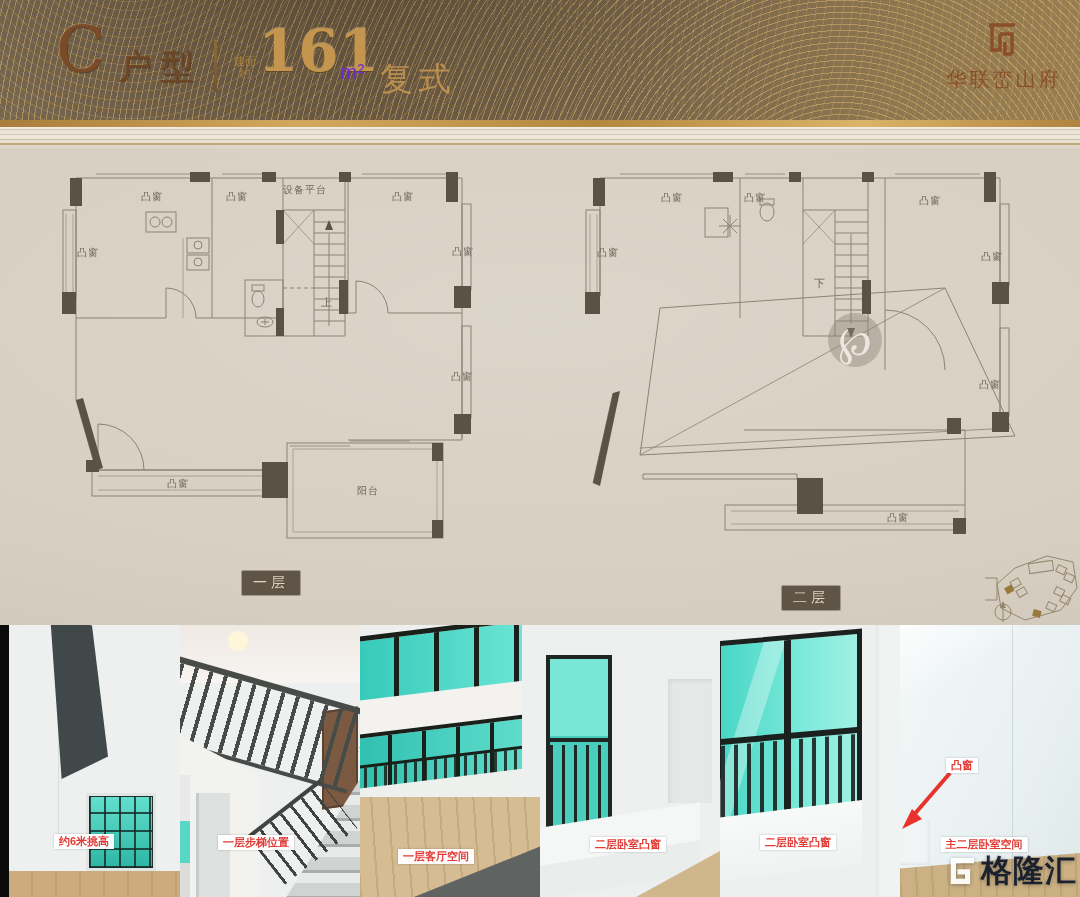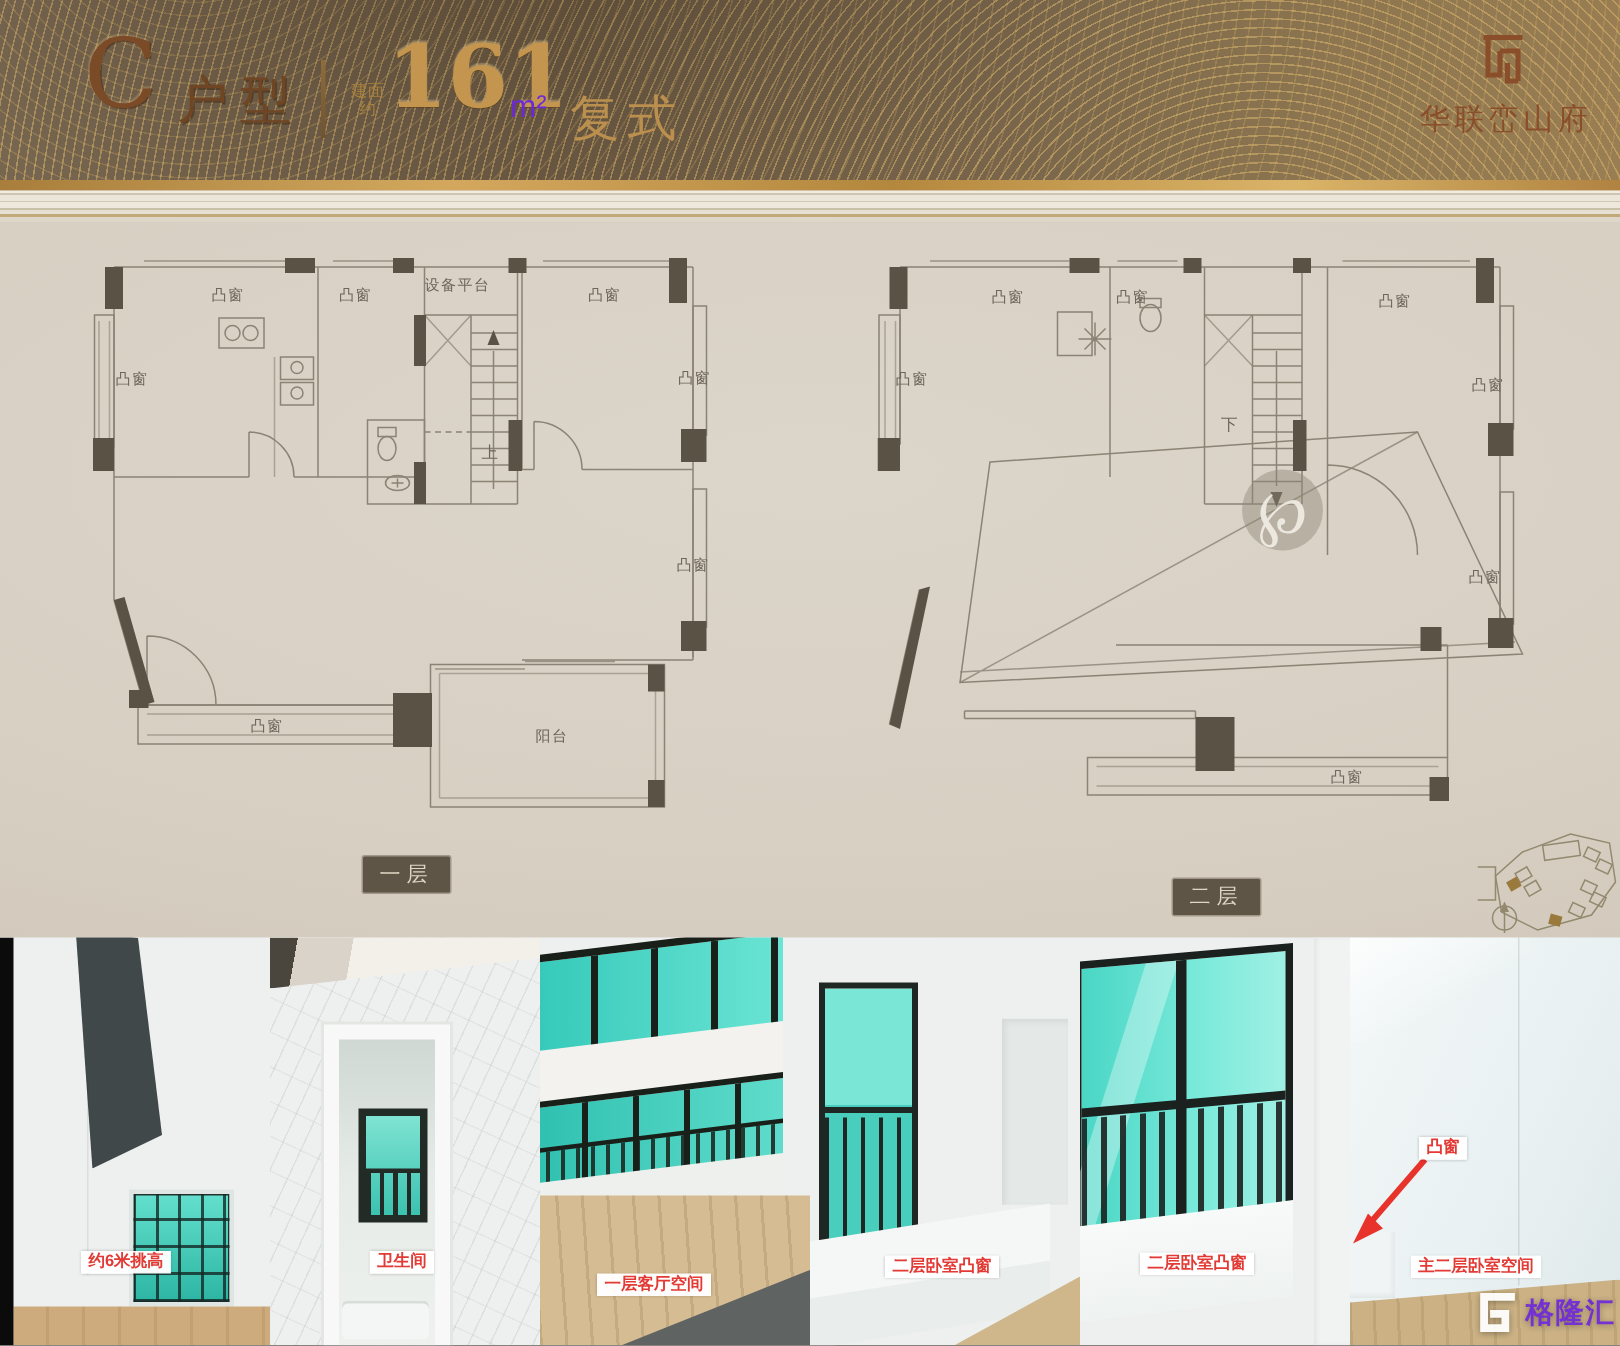--- a/index.html
+++ b/index.html
@@ -61,21 +61,21 @@
      color:#e23a35;font-weight:bold;font-size:11px;line-height:13px;padding:1px 5px;
      white-space:nowrap;box-shadow:0 0 2px rgba(0,0,0,.25);z-index:5;}
 
   #p3{background-color:#eef0ef;
       background-image:repeating-linear-gradient(115deg,rgba(176,184,182,.28) 0 1px,rgba(0,0,0,0) 1px 13px),
                        repeating-linear-gradient(25deg,rgba(176,184,182,.18) 0 1px,rgba(0,0,0,0) 1px 21px);}
   #p7{background:linear-gradient(115deg,#f2f7f7 0%,#eaf1f2 55%,#dfe9ea 100%);}
 
   .watermark{position:absolute;right:3px;bottom:5px;display:flex;align-items:center;gap:4px;
              opacity:.93;z-index:9;filter:drop-shadow(0 1px 2px rgba(0,0,0,.35));}
-  .watermark span{color:#6d28d9;font-size:19px;font-weight:bold;letter-spacing:1px;}
+  .watermark span{color:#0f172a;font-size:31px;font-weight:bold;letter-spacing:1px;}
 </style>
 </head>
 <body>
 
 <div class="page">
 
   <div class="gold"></div>
   <div class="ledge"></div>
   <div class="paper"></div>
 
@@ -260,33 +260,35 @@
       <div class="abs" style="left:58px;top:95px;width:1px;height:130px;background:rgba(0,0,0,.08);"></div>
       <div class="abs" style="left:86px;top:168px;width:64px;height:72px;background:linear-gradient(180deg,#63e0cd,#2db5a3);border:3px solid #dfe5e2;box-shadow:inset 0 0 0 1px #22312d;">
         <div class="abs" style="left:0;top:0;width:100%;height:100%;
              background-image:repeating-linear-gradient(90deg,rgba(20,40,36,.8) 0 2px,rgba(0,0,0,0) 2px 15px),repeating-linear-gradient(0deg,rgba(20,40,36,.8) 0 2px,rgba(0,0,0,0) 2px 18px);"></div>
       </div>
       <div class="abs" style="left:9px;bottom:0;right:0;height:26px;background:repeating-linear-gradient(90deg,#cdab7c 0 22px,#c2a071 22px 24px);"></div>
       <div class="abs" style="left:0;top:0;width:9px;height:100%;background:#0b0b0b;"></div>
       <div class="red-label" style="left:84px;top:209px">约6米挑高</div>
     </div>
 
-
-    <div class="ph" id="p3">
-      <div class="abs" style="left:0;top:0;width:100%;height:34px;background:linear-gradient(100deg,#4a463e 0 10%,#d9d3c9 10% 30%,#f3efe9 30%);clip-path:polygon(0 0,100% 0,100% 40%,0 100%);"></div>
-      <div class="abs" style="left:36px;top:58px;width:84px;height:214px;background:#f7f8f7;box-shadow:0 0 0 2px #e3e6e3;">
-        <div class="abs" style="left:10px;top:10px;right:10px;bottom:0;background:linear-gradient(180deg,#cfd8d3,#e6ebe7 45%,#eef1ee);">
-          <div class="abs" style="left:13px;top:46px;width:36px;height:66px;background:linear-gradient(180deg,#7fe3d2,#3cc2b0);border:5px solid #222b26;">
-            <div class="abs" style="left:0;bottom:0;width:100%;height:42%;background:repeating-linear-gradient(90deg,#222b26 0 3px,rgba(0,0,0,0) 3px 9px);border-top:3px solid #222b26;"></div>
-          </div>
-          <div class="abs" style="left:2px;bottom:4px;width:58px;height:26px;background:#f4f6f5;border-radius:4px;box-shadow:inset 0 2px 0 #d8ddd9;"></div>
-        </div>
-      </div>
-      <div class="red-label" style="left:88px;top:209px">卫生间</div>
-    </div>
+    <div class="ph" id="p2">
+      <div class="abs" style="left:0;top:0;width:100%;height:58px;
+           background:radial-gradient(circle at 58px 16px,#fff6da 0 9px,rgba(255,246,218,0) 11px),linear-gradient(180deg,#efe9e4,#f7f4f1);"></div>
+      <div class="abs" style="right:2px;top:84px;width:32px;height:94px;background:#7b5a41;border:2px solid #5d4130;transform:skewY(-8deg);"></div>
+      <div class="abs" style="left:-12px;top:28px;width:210px;height:76px;transform:rotate(16deg);transform-origin:0 0;
+           background:repeating-linear-gradient(90deg,#474c49 0 4px,rgba(0,0,0,0) 4px 15px);border-top:6px solid #474c49;border-bottom:4px solid #474c49;"></div>
+      <div class="abs" style="left:0;top:110px;width:80px;height:162px;background:#f2f2ef;clip-path:polygon(0 0,100% 26%,100% 100%,0 100%);"></div>
+      <div class="abs" style="left:16px;top:168px;width:34px;height:104px;background:#dde2e0;box-shadow:inset 3px 0 0 #c6ccc9;"></div>
+      <div class="abs" style="right:0;bottom:0;width:80px;height:118px;background:repeating-linear-gradient(180deg,#cfd3d2 0 13px,#a9aeac 13px 16px,#e7eae9 16px 26px);clip-path:polygon(100% 0,100% 100%,8% 100%);"></div>
+      <div class="abs" style="right:12px;bottom:34px;width:92px;height:58px;transform:rotate(-38deg);
+           background:repeating-linear-gradient(90deg,#3f4441 0 3px,rgba(0,0,0,0) 3px 13px);border-top:4px solid #3f4441;"></div>
+      <div class="abs" style="left:0;top:150px;width:10px;height:122px;background:linear-gradient(180deg,#e8e9e8 0 38%,#57d7c6 38% 72%,#dcdcda 72%);"></div>
+      <div class="red-label" style="left:76px;top:210px">一层步梯位置</div>
+    </div>
+
 
     <div class="ph" id="p4">
       <div class="abs" style="left:-6px;top:2px;width:168px;height:64px;transform:skewY(-7deg);background:linear-gradient(90deg,#35c9b9,#6ae4d4);border-top:5px solid #182019;border-bottom:5px solid #182019;">
         <div class="abs" style="left:0;top:0;width:100%;height:100%;background:repeating-linear-gradient(90deg,#182019 0 5px,rgba(0,0,0,0) 5px 40px);"></div>
       </div>
       <div class="abs" style="left:-6px;top:66px;width:168px;height:36px;transform:skewY(-7deg);background:#f3f2ef;"></div>
       <div class="abs" style="left:-6px;top:100px;width:168px;height:56px;transform:skewY(-7deg);background:linear-gradient(90deg,#2fc0b0,#5fdccb);border-top:4px solid #182019;border-bottom:4px solid #182019;">
         <div class="abs" style="left:0;top:0;width:100%;height:100%;background:repeating-linear-gradient(90deg,#182019 0 4px,rgba(0,0,0,0) 4px 34px);"></div>
         <div class="abs" style="left:0;bottom:0;width:100%;height:46%;background:repeating-linear-gradient(90deg,rgba(24,32,25,.85) 0 3px,rgba(0,0,0,0) 3px 10px);border-top:3px solid #182019;"></div>
       </div>

